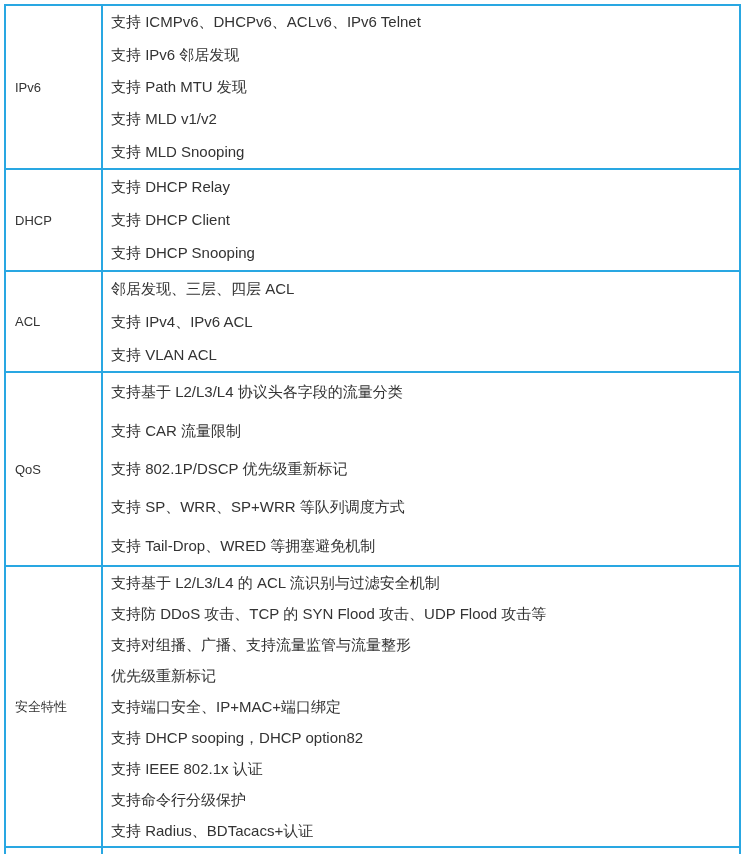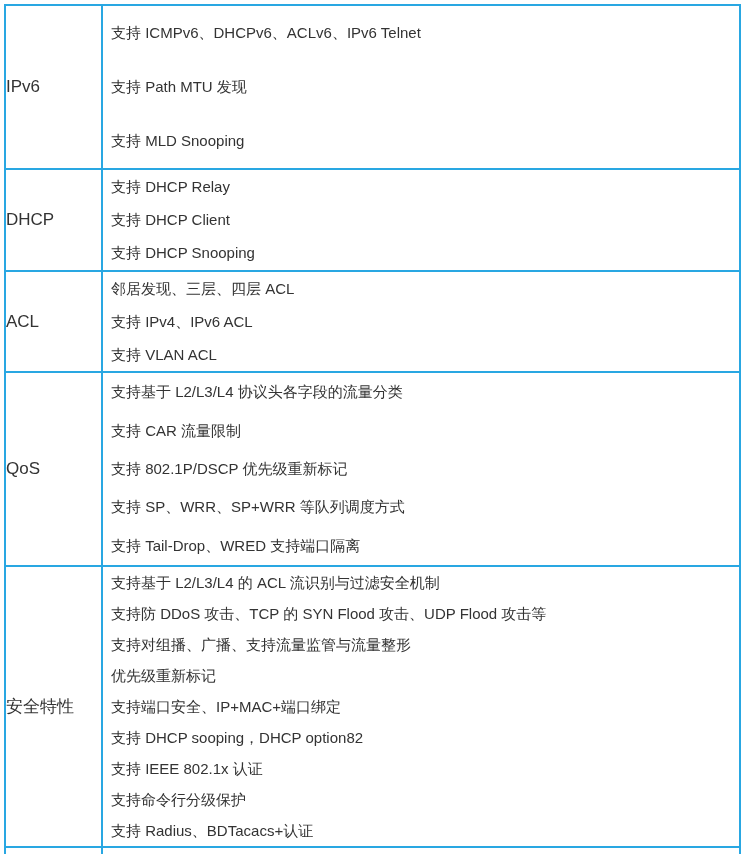--- a/index.html
+++ b/index.html
@@ -39,23 +39,23 @@
     display: flex;
     height: 10px; 
     border-bottom: none;
   }
   .cat-cell {
     width: 97px;
     flex: 0 0 97px;
     border-right: 2px solid var(--border-color);
     display: flex;
     align-items: center;
-    padding-left: 0;
+    padding-left: 9px;
     color: var(--text-color);
-    font-size: 17px;
+    font-size: 13px;
   }
   .feat-cell {
     flex: 1 1 auto;
     display: flex;
     flex-direction: column;
     justify-content: space-around;
     padding: 0 8px;
   }
   .feat-line {
     color: var(--text-color);
@@ -67,21 +67,23 @@
 </style>
 </head>
 <body>
 
 <div class="spec-table">
 
   <div class="section">
     <div class="cat-cell">IPv6</div>
     <div class="feat-cell">
         <div class="feat-line">支持 ICMPv6、DHCPv6、ACLv6、IPv6 Telnet</div>
+        <div class="feat-line">支持 IPv6 邻居发现</div>
         <div class="feat-line">支持 Path MTU 发现</div>
+        <div class="feat-line">支持 MLD v1/v2</div>
         <div class="feat-line">支持 MLD Snooping</div>
       </div>
   </div>
 
   <div class="section">
     <div class="cat-cell">DHCP</div>
     <div class="feat-cell">
         <div class="feat-line">支持 DHCP Relay</div>
         <div class="feat-line">支持 DHCP Client</div>
         <div class="feat-line">支持 DHCP Snooping</div>
@@ -97,21 +99,21 @@
       </div>
   </div>
 
   <div class="section">
     <div class="cat-cell">QoS</div>
     <div class="feat-cell">
         <div class="feat-line">支持基于 L2/L3/L4 协议头各字段的流量分类</div>
         <div class="feat-line">支持 CAR 流量限制</div>
         <div class="feat-line">支持 802.1P/DSCP 优先级重新标记</div>
         <div class="feat-line">支持 SP、WRR、SP+WRR 等队列调度方式</div>
-        <div class="feat-line">支持 Tail-Drop、WRED 支持端口隔离</div>
+        <div class="feat-line">支持 Tail-Drop、WRED 等拥塞避免机制</div>
       </div>
   </div>
 
   <div class="section">
     <div class="cat-cell">安全特性</div>
     <div class="feat-cell">
         <div class="feat-line">支持基于 L2/L3/L4 的 ACL 流识别与过滤安全机制</div>
         <div class="feat-line">支持防 DDoS 攻击、TCP 的 SYN Flood 攻击、UDP Flood 攻击等</div>
         <div class="feat-line">支持对组播、广播、支持流量监管与流量整形</div>
         <div class="feat-line">优先级重新标记</div>

